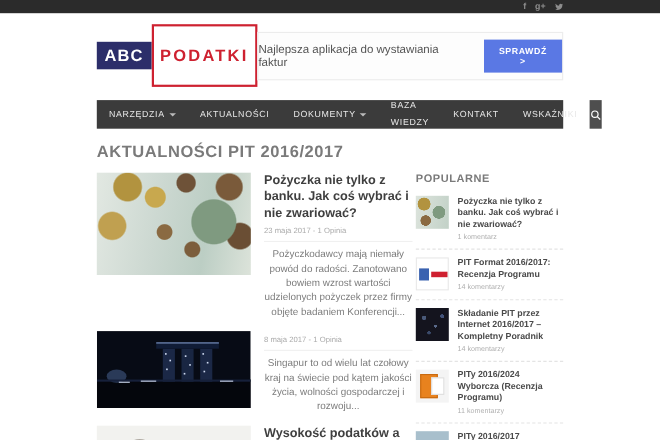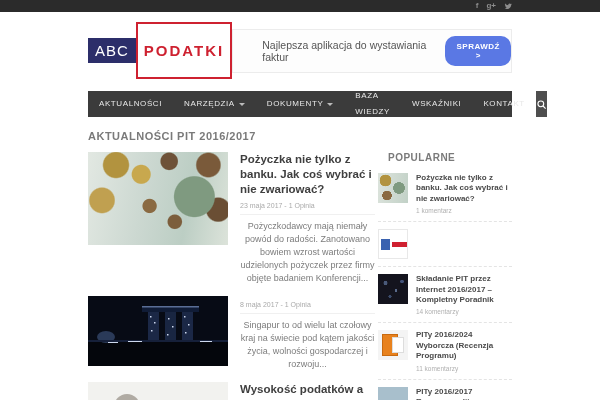--- a/index.html
+++ b/index.html
@@ -9,35 +9,35 @@
 
   
   .topbar { height:12px; background:#2b2b2b; }
   .topbar .container { display:flex; justify-content:flex-end; align-items:center; height:12px; gap:8px; }
   .social { color:#8d8d8d; font-size:8px; line-height:12px; font-weight:bold; cursor:pointer; }
   .social svg { width:8px; height:8px; fill:#8d8d8d; vertical-align:middle; }
 
   
   .header { display:flex; justify-content:space-between; align-items:center; padding:10px 0 12px; }
   .logo { display:flex; align-items:center; cursor:pointer; }
-  .logo-abc { background:#2c2e6a; color:#fff; font-weight:normal; font-size:15px; letter-spacing:1px; padding:4px 7px; }
+  .logo-abc { background:#2c2e6a; color:#fff; font-weight:bold; font-size:15px; letter-spacing:1px; padding:4px 7px; }
   .logo-pod { background:#fff; color:#ce2130; border:2px solid #ce2130; font-weight:bold; font-size:15px; letter-spacing:2px; padding:18px 6px; }
   .banner { width:280px; height:44px; border:1px solid #ececec; background:#fdfdfd; display:flex; align-items:center; justify-content:center; gap:12px; }
-  .banner-text { font-size:10.5px; color:#555;padding-left:29px; }
-  .banner-btn { background:#5a78e4; color:#fff; font-size:8px; font-weight:bold; letter-spacing:.5px; padding:6px 10px; border-radius:10px; border:none; cursor:pointer; }
+  .banner-text { font-size:10.5px; color:#555; }
+  .banner-btn { background:#5a78e4; color:#fff; font-size:8px; font-weight:bold; letter-spacing:.5px; padding:6px 10px; border-radius:0; border:none; cursor:pointer; }
 
   
   .nav { background:#3b3b3b; height:26px; display:flex; align-items:stretch; }
   .nav-item { color:#e8e8e8; font-size:8px; letter-spacing:.6px; line-height:16px; padding:0 11px; cursor:pointer; display:flex; align-items:center; gap:4px; }
   .caret { width:0; height:0; border-left:3px solid transparent; border-right:3px solid transparent; border-top:3px solid #bbb; display:inline-block; }
   .nav-search { margin-left:auto; width:36px; background:#4e4e4e; display:flex; align-items:center; justify-content:center; cursor:pointer; }
   .nav-search svg { width:11px; height:11px; }
 
   
-  .page-heading { font-size:11px; color:#7a7a7a; letter-spacing:.5px; margin:13px 0 10px; font-weight:bold; }
+  .page-heading { font-size:15px; color:#7a7a7a; letter-spacing:.5px; margin:13px 0 10px; font-weight:bold; }
   .content { display:flex; }
   .articles { width:287px; margin-right:3px; }
   .article { display:flex; margin-bottom:11px; }
   .thumb { width:140px; flex:none; margin-right:12px; position:relative; overflow:hidden; cursor:pointer; }
   .art-body { flex:1; }
   .art-title { font-size:11.5px; font-weight:bold; color:#3f3f3f; line-height:1.3; cursor:pointer; }
   .art-meta { font-size:7px; color:#aaa; margin:5px 0 5px; border-bottom:1px solid #f0f0f0; padding-bottom:5px; }
   .art-excerpt { font-size:9px; color:#7c7c7c; line-height:1.45;text-align:center; }
 
   
@@ -52,21 +52,21 @@
     radial-gradient(circle at 93% 62%, #6a4e34 0 8%, transparent 9%),
     radial-gradient(circle at 62% 75%, #7c5e3c 0 6%, transparent 7%),
     linear-gradient(100deg, #e2e8e2 0%, #ccd8d1 40%, #bccec4 70%, #dce3da 100%); }
   .thumb-singapore { height:70px; }
   .thumb-singapore svg { display:block; width:140px; height:70px; }
   .thumb-doll { height:80px; background:#f2f2ef; }
   .doll-head { position:absolute; left:26px; top:12px; width:26px; height:26px; border-radius:50%; background:#b0aba3; }
 
   
   .sidebar { width:134px; }
-  .side-heading { font-size:10px; color:#7a7a7a; letter-spacing:.5px; margin:0 10px 10px; font-weight:bold; }
+  .side-heading { font-size:10px; color:#7a7a7a; letter-spacing:.5px; margin:0 0 10px; font-weight:bold; }
   .pop-item { display:flex; border-bottom:1px dashed #e4e4e4; padding-bottom:7px; margin-bottom:7px; cursor:pointer; }
   .pop-thumb { width:30px; height:30px; flex:none; margin-right:8px; position:relative; overflow:hidden; }
   .pop-title { font-size:8px; color:#4a4a4a; line-height:1.3; font-weight:bold; }
   .pop-meta { font-size:6.5px; color:#b0b0b0; margin-top:3px; }
   .s-money { background:
     radial-gradient(circle at 70% 50%, #7f9a80 0 22%, transparent 23%),
     radial-gradient(circle at 25% 25%, #b2933f 0 18%, transparent 19%),
     radial-gradient(circle at 30% 75%, #8a6a42 0 15%, transparent 16%),
     linear-gradient(100deg,#dde4dd,#c2d1c7); }
   .s-pitformat { background:#fff; border:1px solid #e8e8e8; }
@@ -107,38 +107,38 @@
     <div class="banner">
       <span class="banner-text">Najlepsza aplikacja do wystawiania faktur</span>
       <button class="banner-btn">SPRAWDŹ &gt;</button>
     </div>
   </div>
 </div>
 
 <div class="container">
   <div class="nav">
     <div class="nav-item">
-        <span>AKTUALNOŚCI</span>
-      </div>
-    <div class="nav-item">
         <span>NARZĘDZIA</span>
         <span class="caret"></span>
       </div>
     <div class="nav-item">
+        <span>AKTUALNOŚCI</span>
+      </div>
+    <div class="nav-item">
         <span>DOKUMENTY</span>
         <span class="caret"></span>
       </div>
     <div class="nav-item">
         <span>BAZA WIEDZY</span>
       </div>
     <div class="nav-item">
+        <span>KONTAKT</span>
+      </div>
+    <div class="nav-item">
         <span>WSKAŹNIKI</span>
-      </div>
-    <div class="nav-item">
-        <span>KONTAKT</span>
       </div>
     <div class="nav-search">
       <svg viewBox="0 0 16 16">
           <circle cx="7" cy="7" r="4.2" fill="none" stroke="#fff" stroke-width="1.6"></circle>
           <line x1="10.2" y1="10.2" x2="14" y2="14" stroke="#fff" stroke-width="1.6"></line>
         </svg>
     </div>
   </div>
 
   <div class="page-heading">AKTUALNOŚCI PIT 2016/2017</div>
@@ -212,20 +212,24 @@
           <div class="pop-title">Pożyczka nie tylko z banku. Jak coś wybrać i nie zwariować?</div>
           <div class="pop-meta">1 komentarz</div>
         </div>
       </div>
 
       <div class="pop-item">
         <div class="pop-thumb s-pitformat">
           <span class="blue"></span>
           <span class="red"></span>
         </div>
+        <div>
+          <div class="pop-title">PIT Format 2016/2017: Recenzja Programu</div>
+          <div class="pop-meta">14 komentarzy</div>
+        </div>
       </div>
 
       <div class="pop-item">
         <div class="pop-thumb s-dark"></div>
         <div>
           <div class="pop-title">Składanie PIT przez Internet 2016/2017 – Kompletny Poradnik</div>
           <div class="pop-meta">14 komentarzy</div>
         </div>
       </div>
 

